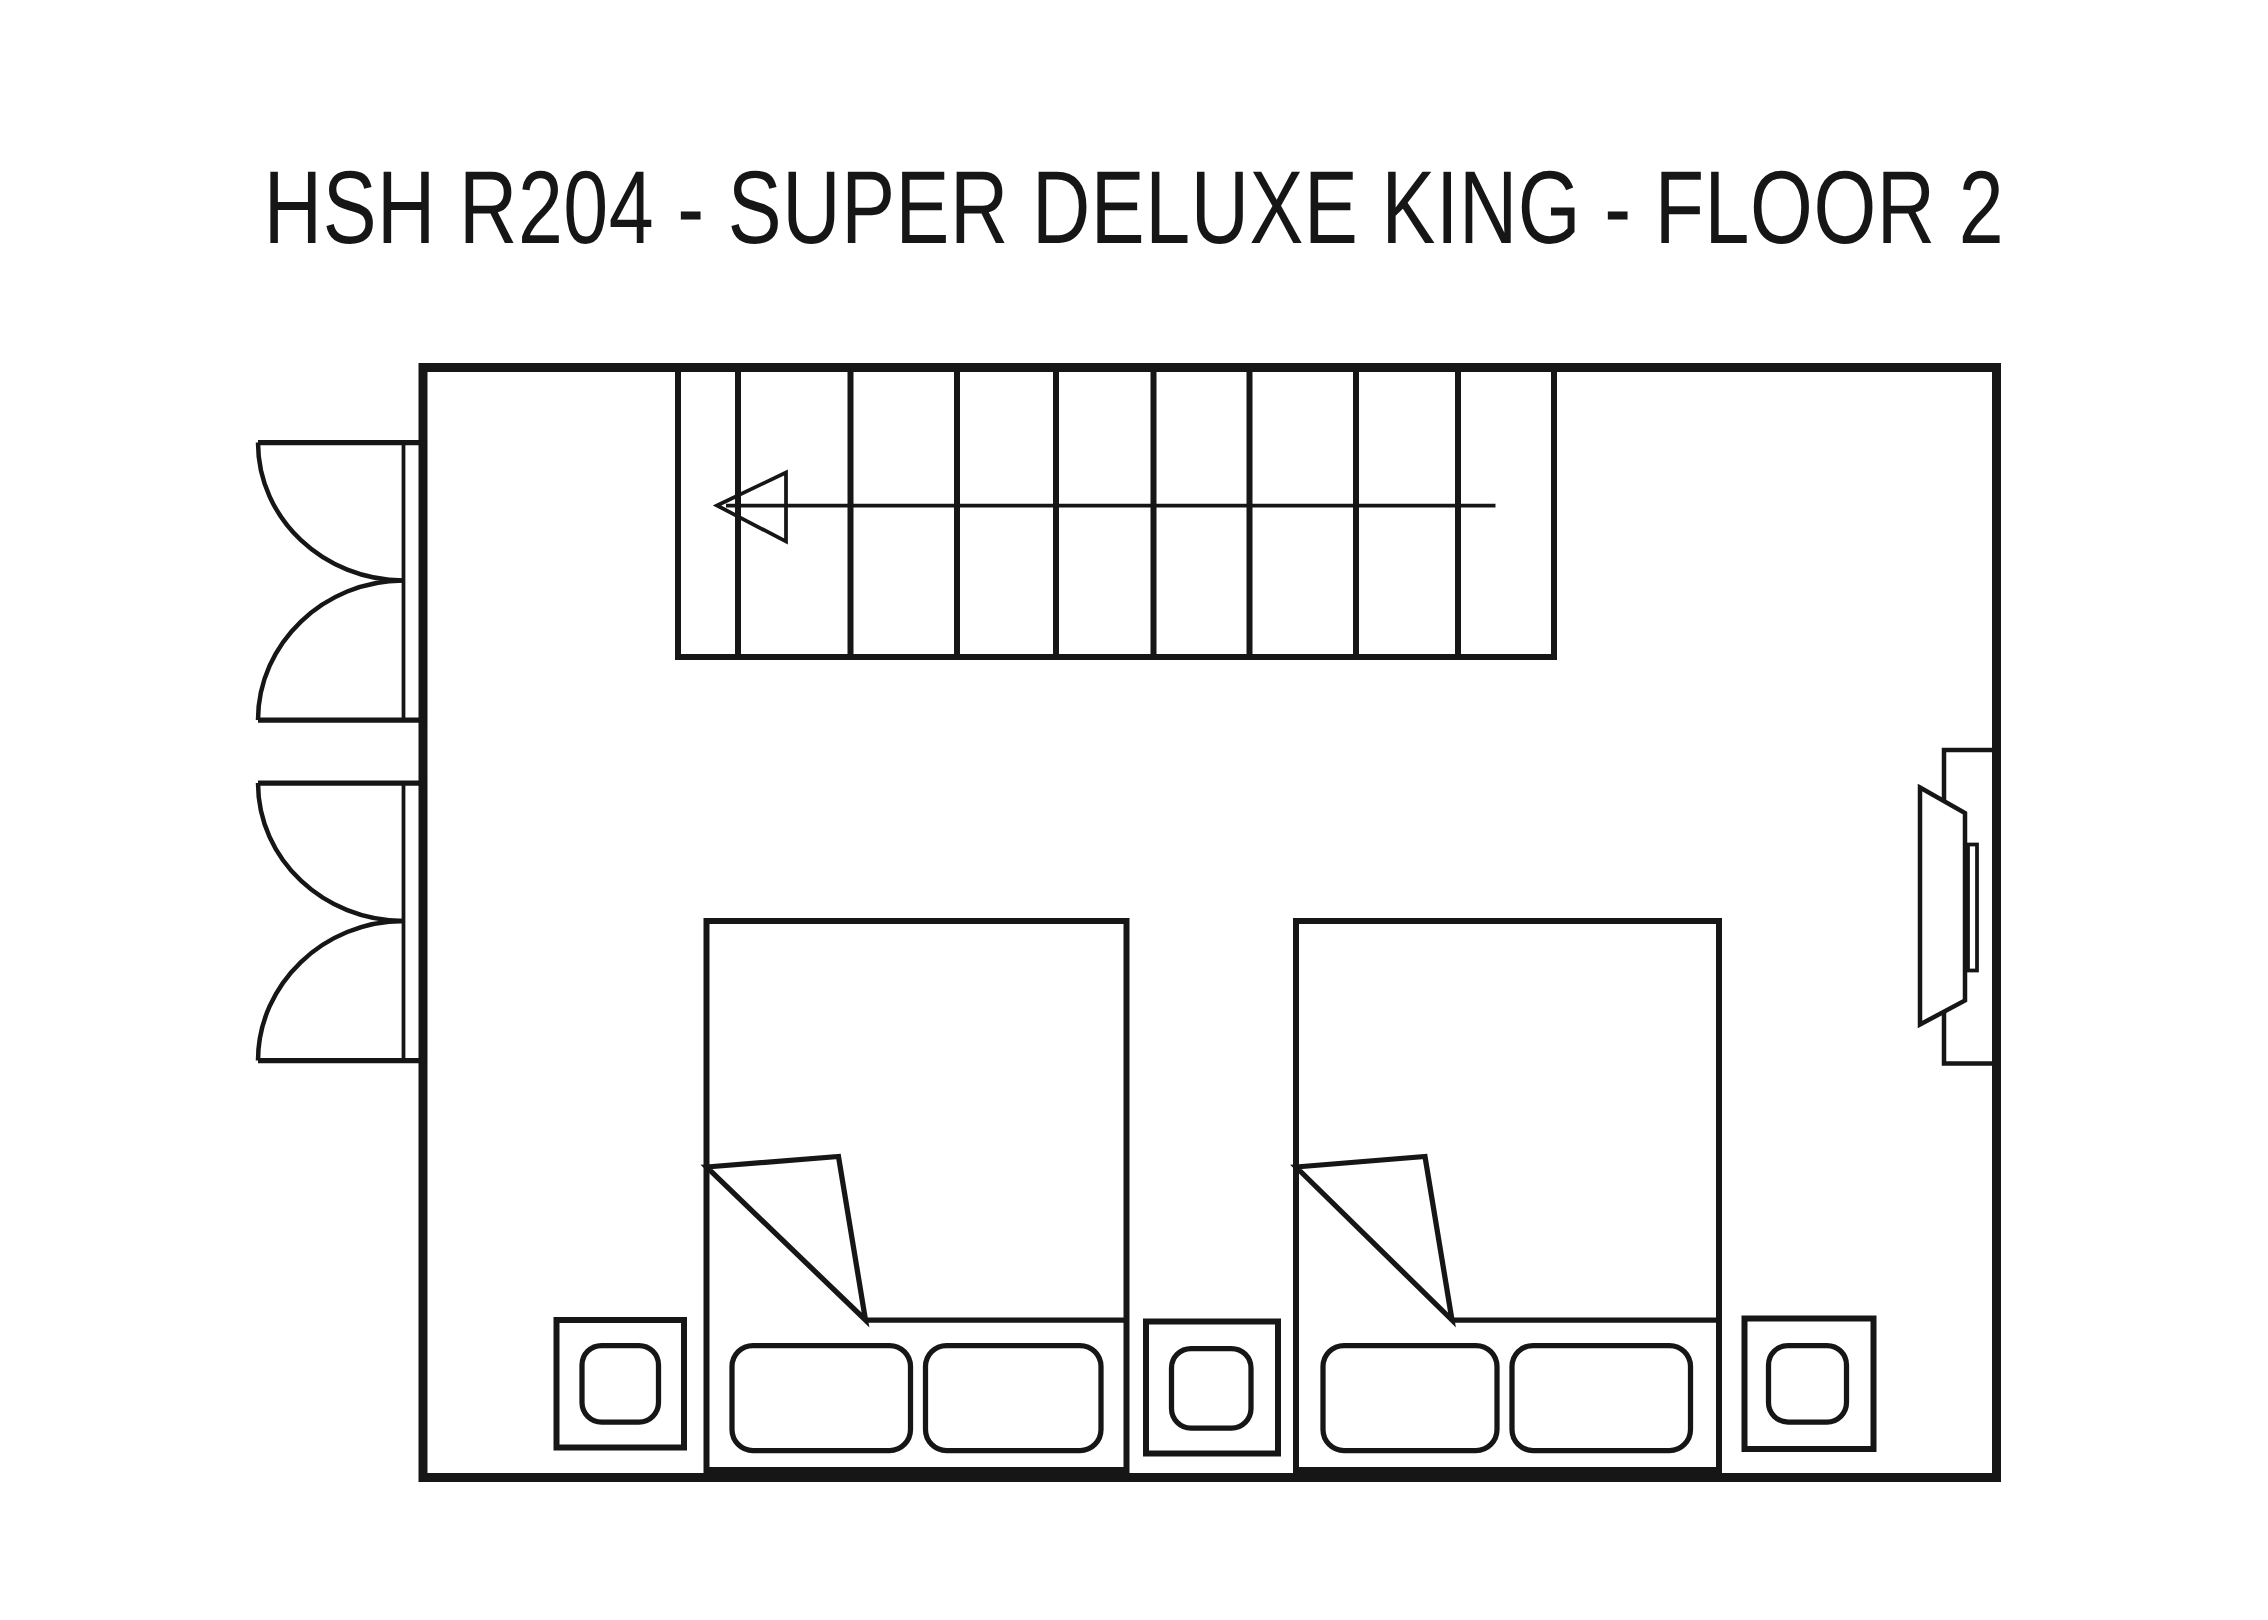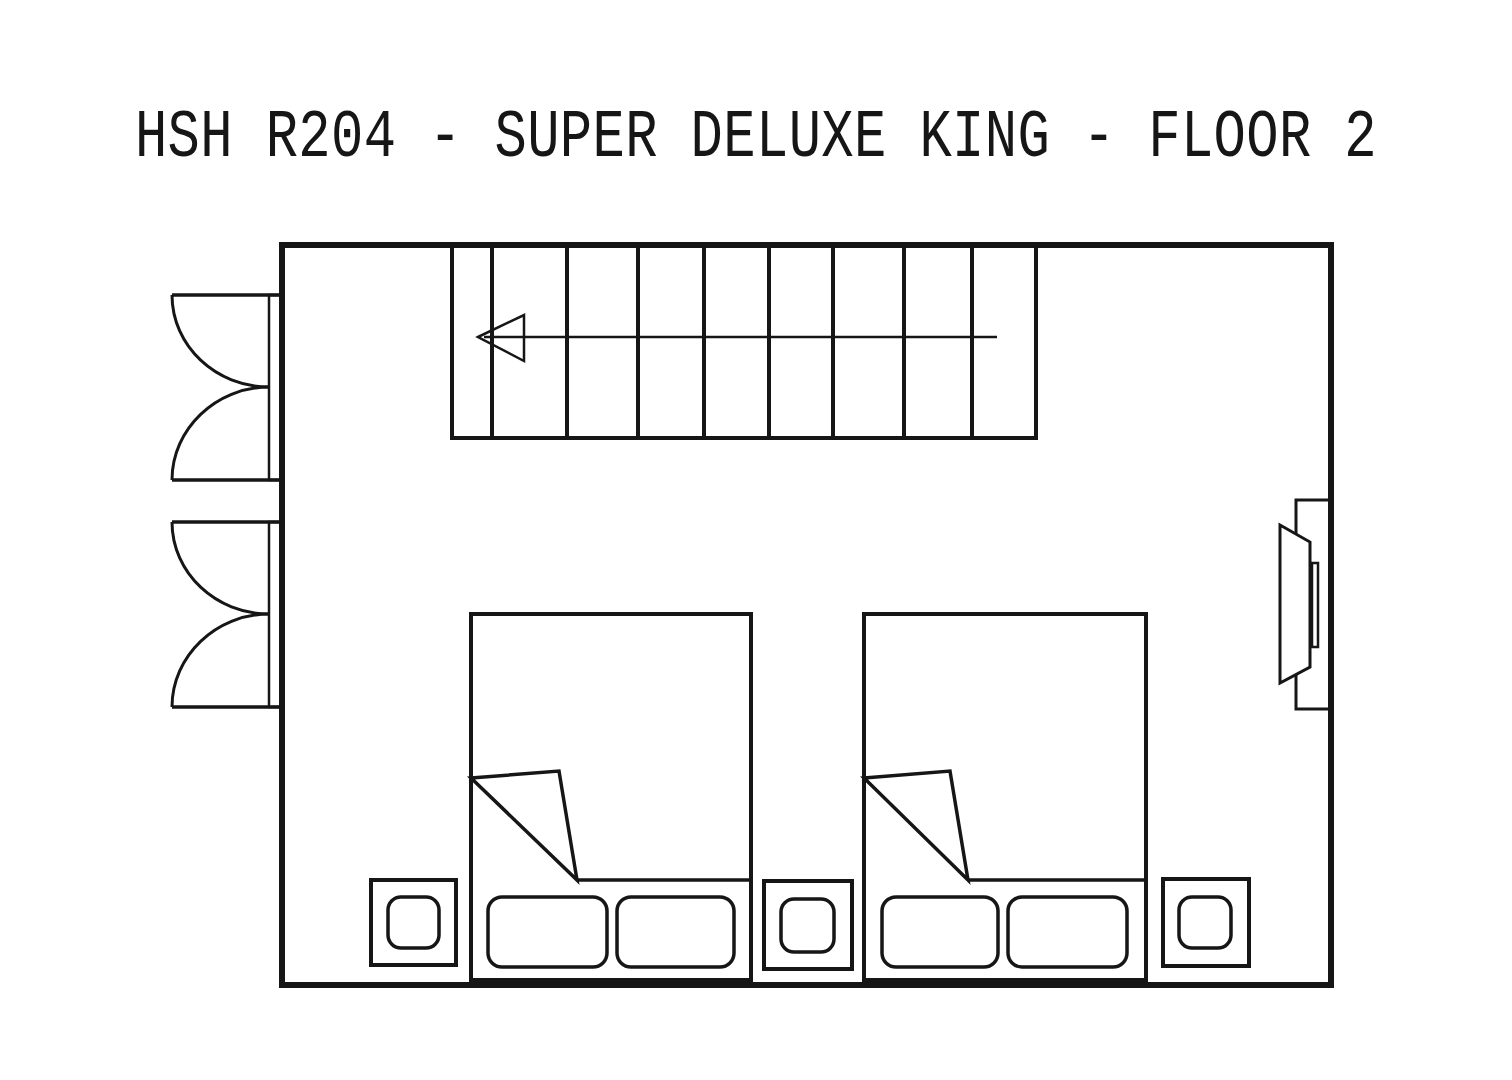--- a/index.html
+++ b/index.html
@@ -6,21 +6,21 @@
     --line:#161616;
     --bg:#ffffff;
   }
   html,body{margin:0;padding:0;background:var(--bg);}
   .stage{
     position:relative;
     width:1512px;
     height:1080px;
     background:var(--bg);
     overflow:hidden;
-    font-family:Liberation Mono, monospace;
+    font-family:Liberation Sans, sans-serif;
   }
   .title{
     position:absolute;
     top:104px;
     left:50%;
     margin:0;
     transform:translateX(-50%) scaleX(0.78);
     transform-origin:center top;
     white-space:nowrap;
     font-size:69px;

